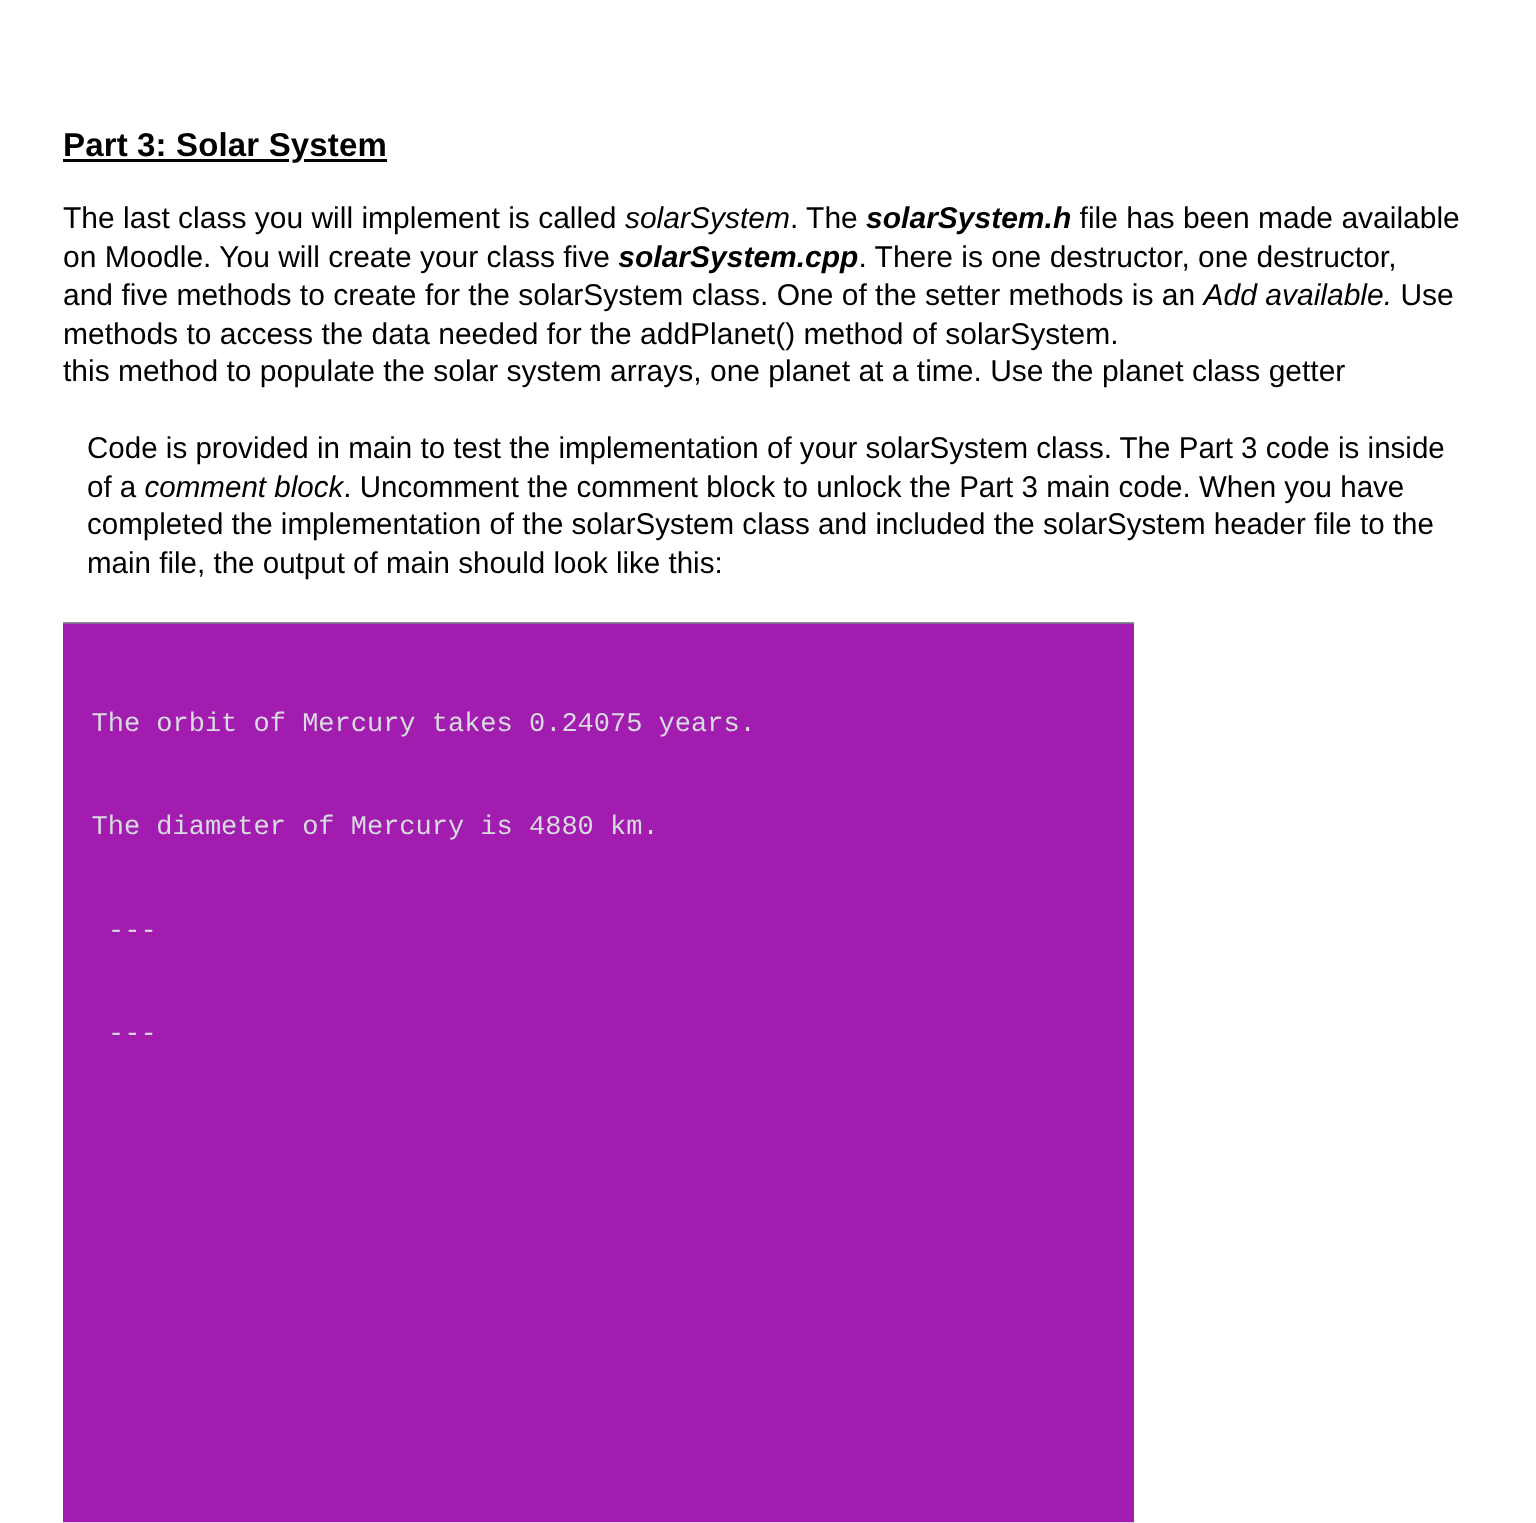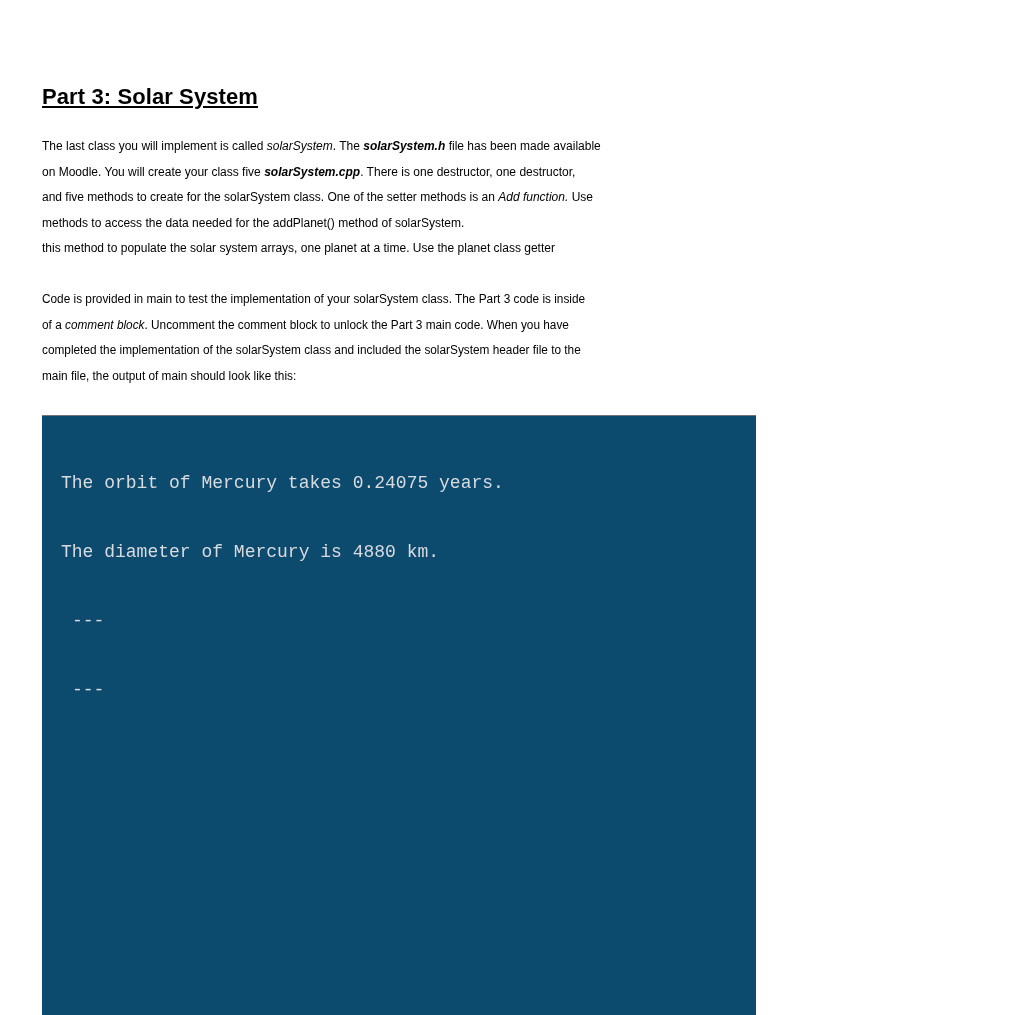--- a/index.html
+++ b/index.html
@@ -27,41 +27,41 @@
       top: 84px;
       font-size: 22px;
       font-weight: bold;
       text-decoration: underline;
       white-space: nowrap;
       letter-spacing: 0.1px;
     }
     .para {
       position: absolute;
       left: 0;
-      font-size: 12px;
+      font-size: 20px;
       line-height: 25.6px;
       width: 920px;
     }
     .para1 { top: 134px; }
-    .para2 { top: 287px; }
+    .para2 { top: 287px; margin-left: 16px; }
     .line { display: block; white-space: nowrap; }
     .para2 .line {
       transform: scaleX(0.985);
       transform-origin: left;
     }
     em { font-style: italic; }
     .bi { font-weight: bold; font-style: italic; }
 
     .terminal {
       position: absolute;
       left: 42px;
       top: 415px;
       width: 714px;
       height: 600px;
-      background: #0c4a6e;
+      background: #a21caf;
       border-top: 1px solid #6f7480;
       box-sizing: border-box;
     }
     .terminal-output {
       position: absolute;
       left: 19px;
       top: 10px;
       margin: 0;
       font-family: "Liberation Mono", monospace;
       font-size: 18px;
@@ -74,21 +74,21 @@
   </style>
 </head>
 <body>
 
 <div class="heading" style="left:42px;">Part 3: Solar System</div>
 
 <div class="page">
   <div class="para para1">
     <span class="line"><span>The last class you will implement is called </span><em>solarSystem</em><span>. The </span><span class="bi">solarSystem.h</span><span> file has been made available</span></span>
     <span class="line"><span>on Moodle. You will create your class five </span><span class="bi">solarSystem.cpp</span><span>. There is one destructor, one destructor,</span></span>
-    <span class="line"><span>and five methods to create for the solarSystem class.  One of the setter methods is an </span><em>Add function.</em><span>  Use</span></span>
+    <span class="line"><span>and five methods to create for the solarSystem class.  One of the setter methods is an </span><em>Add available.</em><span>  Use</span></span>
     <span class="line">methods to access the data needed for the addPlanet() method of solarSystem.</span>
     <span class="line">this method to populate the solar system arrays, one planet at a time.  Use the planet class getter</span>
   </div>
 
   <div class="para para2">
     <span class="line">Code is provided in main to test the implementation of your solarSystem class.  The Part 3 code is inside</span>
     <span class="line"><span>of a </span><em>comment block</em><span>.  Uncomment the comment block to unlock the Part 3 main code.  When you have</span></span>
     <span class="line">completed the implementation of the solarSystem class and included the solarSystem header file to the</span>
     <span class="line">main file, the output of main should look like this:</span>
   </div>

